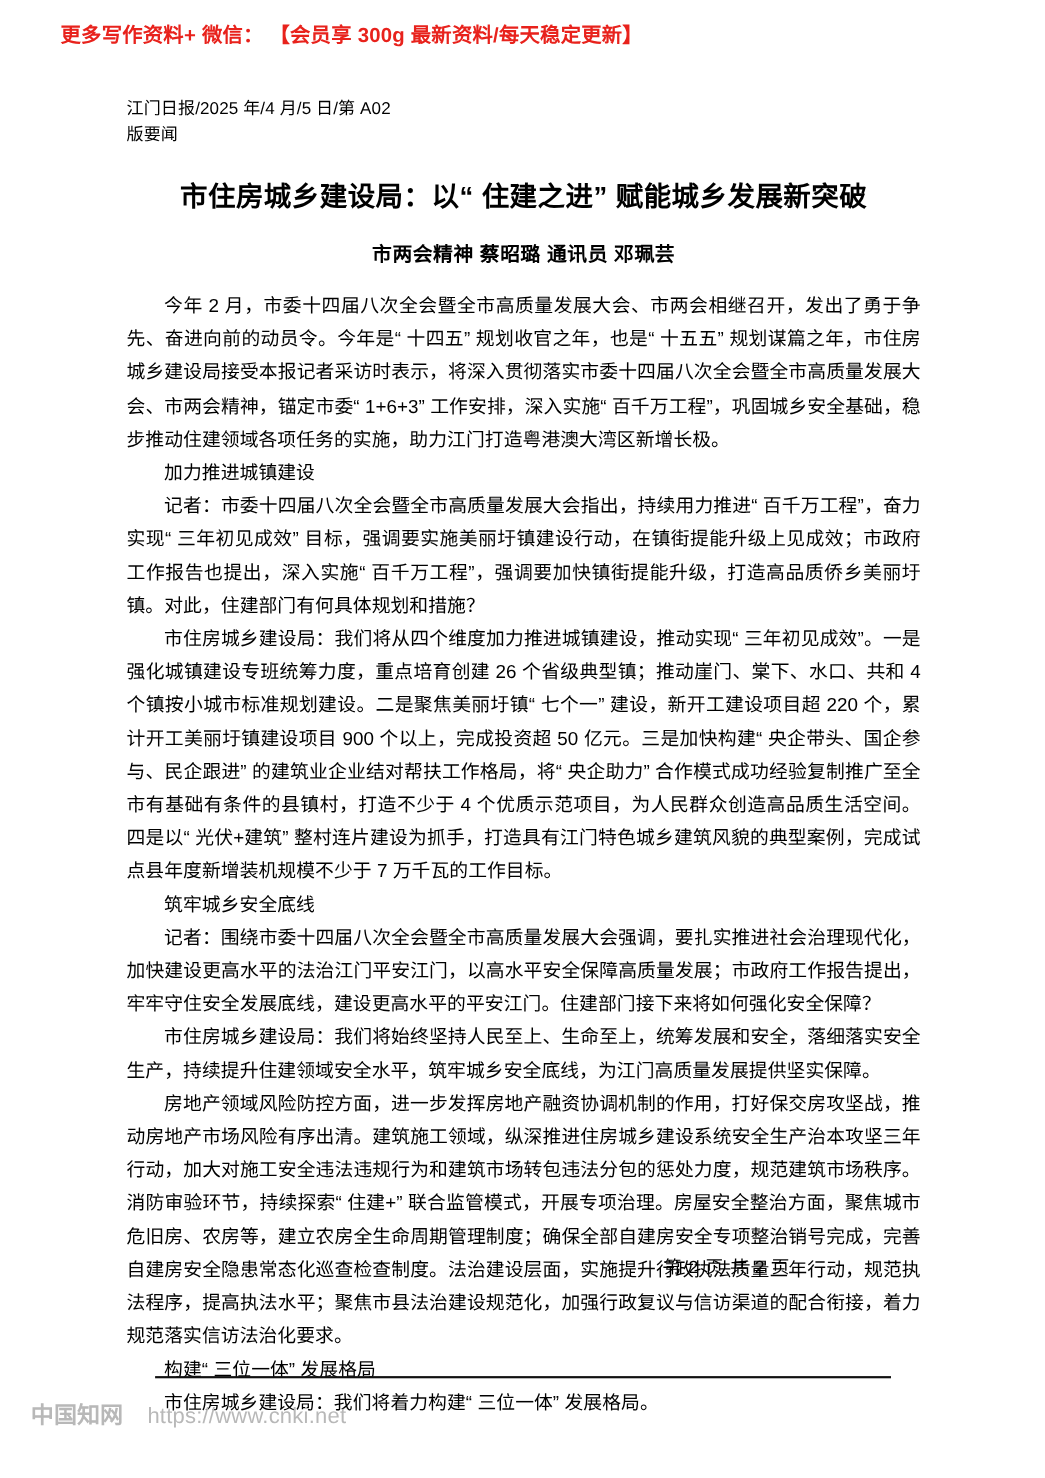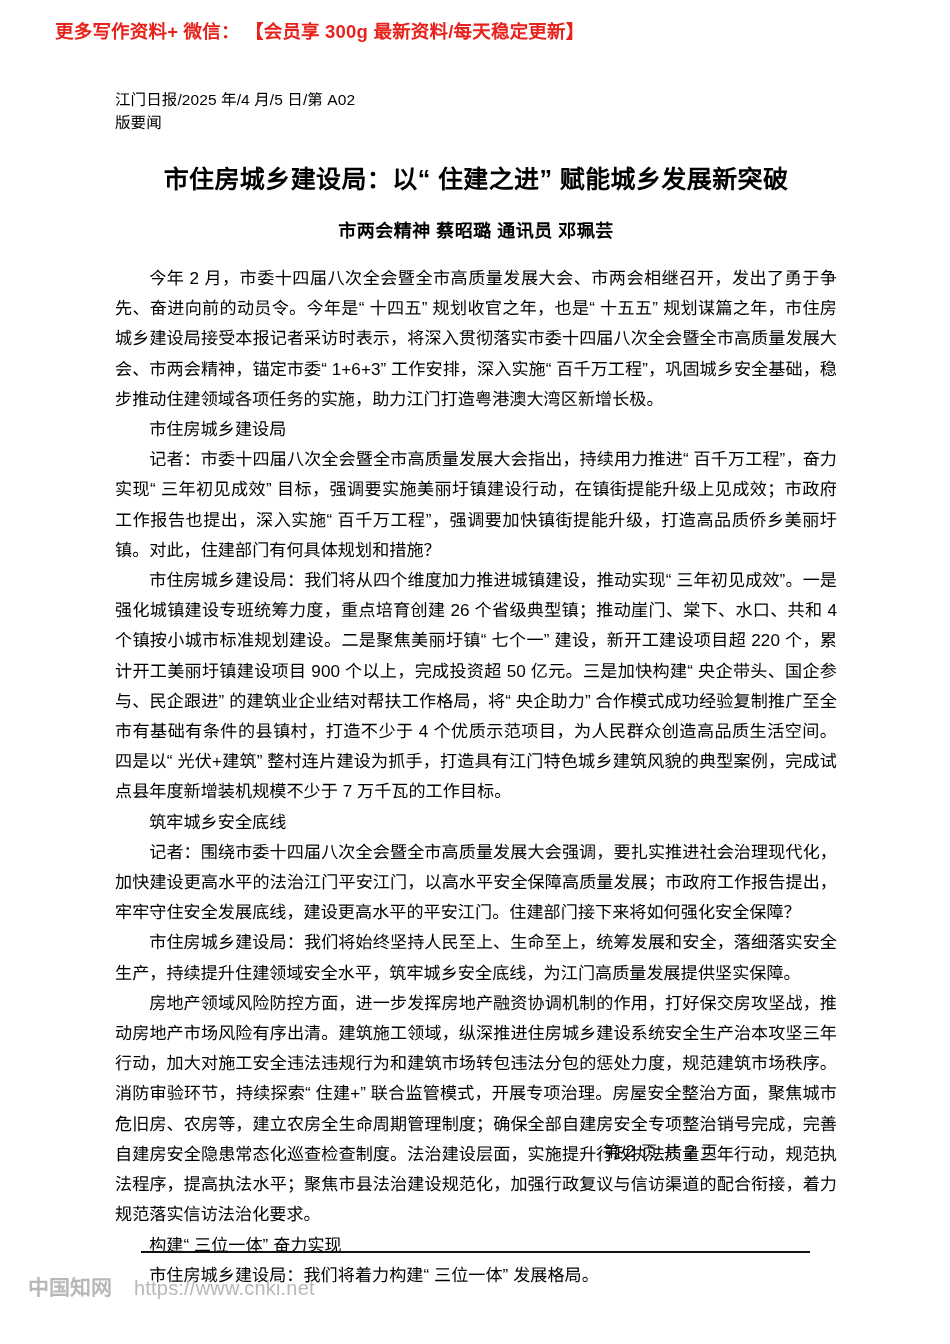--- a/index.html
+++ b/index.html
@@ -162,28 +162,28 @@
 
     <div class="source-line">江门日报/2025 年/4 月/5 日/第 A02
 版要闻</div>
 
     <h1 class="headline">市住房城乡建设局：以“ 住建之进” 赋能城乡发展新突破</h1>
 
     <div class="byline">市两会精神  蔡昭璐  通讯员  邓珮芸</div>
 
     <div class="article">
       <p class="para indent">今年 2 月，市委十四届八次全会暨全市高质量发展大会、市两会相继召开，发出了勇于争先、奋进向前的动员令。今年是“ 十四五” 规划收官之年，也是“ 十五五” 规划谋篇之年，市住房城乡建设局接受本报记者采访时表示，将深入贯彻落实市委十四届八次全会暨全市高质量发展大会、市两会精神，锚定市委“ 1+6+3” 工作安排，深入实施“ 百千万工程”，巩固城乡安全基础，稳步推动住建领域各项任务的实施，助力江门打造粤港澳大湾区新增长极。</p>
-      <p class="para subhead">市住房城乡建设局</p>
+      <p class="para subhead">加力推进城镇建设</p>
       <p class="para indent">记者：市委十四届八次全会暨全市高质量发展大会指出，持续用力推进“ 百千万工程”，奋力实现“ 三年初见成效” 目标，强调要实施美丽圩镇建设行动，在镇街提能升级上见成效；市政府工作报告也提出，深入实施“ 百千万工程”，强调要加快镇街提能升级，打造高品质侨乡美丽圩镇。对此，住建部门有何具体规划和措施？</p>
       <p class="para indent">市住房城乡建设局：我们将从四个维度加力推进城镇建设，推动实现“ 三年初见成效”。一是强化城镇建设专班统筹力度，重点培育创建 26 个省级典型镇；推动崖门、棠下、水口、共和 4 个镇按小城市标准规划建设。二是聚焦美丽圩镇“ 七个一” 建设，新开工建设项目超 220 个，累计开工美丽圩镇建设项目 900 个以上，完成投资超 50 亿元。三是加快构建“ 央企带头、国企参与、民企跟进” 的建筑业企业结对帮扶工作格局，将“ 央企助力” 合作模式成功经验复制推广至全市有基础有条件的县镇村，打造不少于 4 个优质示范项目，为人民群众创造高品质生活空间。四是以“ 光伏+建筑” 整村连片建设为抓手，打造具有江门特色城乡建筑风貌的典型案例，完成试点县年度新增装机规模不少于 7 万千瓦的工作目标。</p>
       <p class="para subhead">筑牢城乡安全底线</p>
       <p class="para indent">记者：围绕市委十四届八次全会暨全市高质量发展大会强调，要扎实推进社会治理现代化，加快建设更高水平的法治江门平安江门，以高水平安全保障高质量发展；市政府工作报告提出，牢牢守住安全发展底线，建设更高水平的平安江门。住建部门接下来将如何强化安全保障？</p>
       <p class="para indent">市住房城乡建设局：我们将始终坚持人民至上、生命至上，统筹发展和安全，落细落实安全生产，持续提升住建领域安全水平，筑牢城乡安全底线，为江门高质量发展提供坚实保障。</p>
       <p class="para indent">房地产领域风险防控方面，进一步发挥房地产融资协调机制的作用，打好保交房攻坚战，推动房地产市场风险有序出清。建筑施工领域，纵深推进住房城乡建设系统安全生产治本攻坚三年行动，加大对施工安全违法违规行为和建筑市场转包违法分包的惩处力度，规范建筑市场秩序。消防审验环节，持续探索“ 住建+” 联合监管模式，开展专项治理。房屋安全整治方面，聚焦城市危旧房、农房等，建立农房全生命周期管理制度；确保全部自建房安全专项整治销号完成，完善自建房安全隐患常态化巡查检查制度。法治建设层面，实施提升行政执法质量三年行动，规范执法程序，提高执法水平；聚焦市县法治建设规范化，加强行政复议与信访渠道的配合衔接，着力规范落实信访法治化要求。</p>
-      <p class="para subhead">构建“ 三位一体” 奋力实现</p>
+      <p class="para subhead">构建“ 三位一体” 发展格局</p>
       <p class="para indent">市住房城乡建设局：我们将着力构建“ 三位一体” 发展格局。</p>
 
     </div>
   </div>
 
   <div class="page-footer">第 2 页 共 2 页</div>
 
   <div class="bottom-rule"></div>
 
   <div class="watermark">

